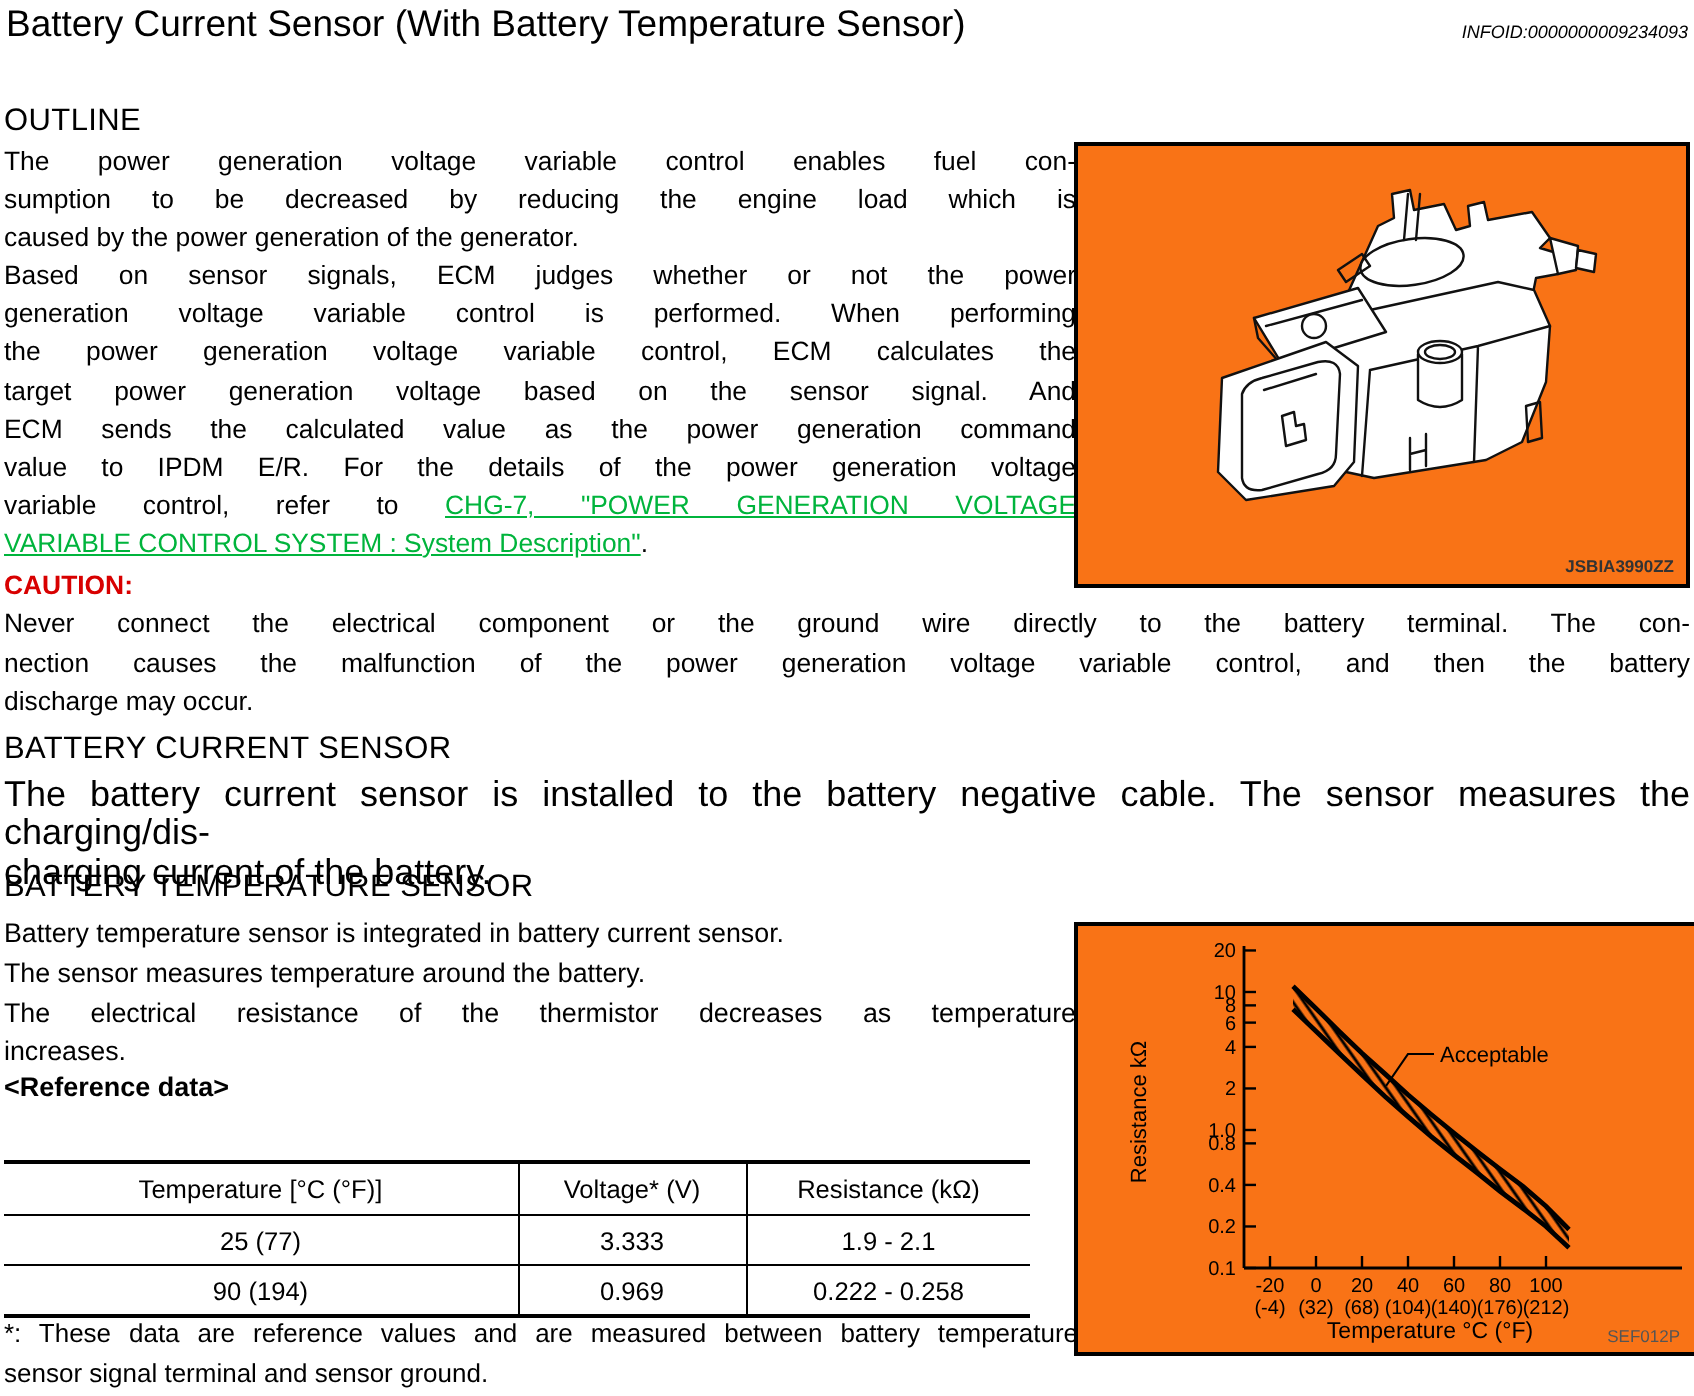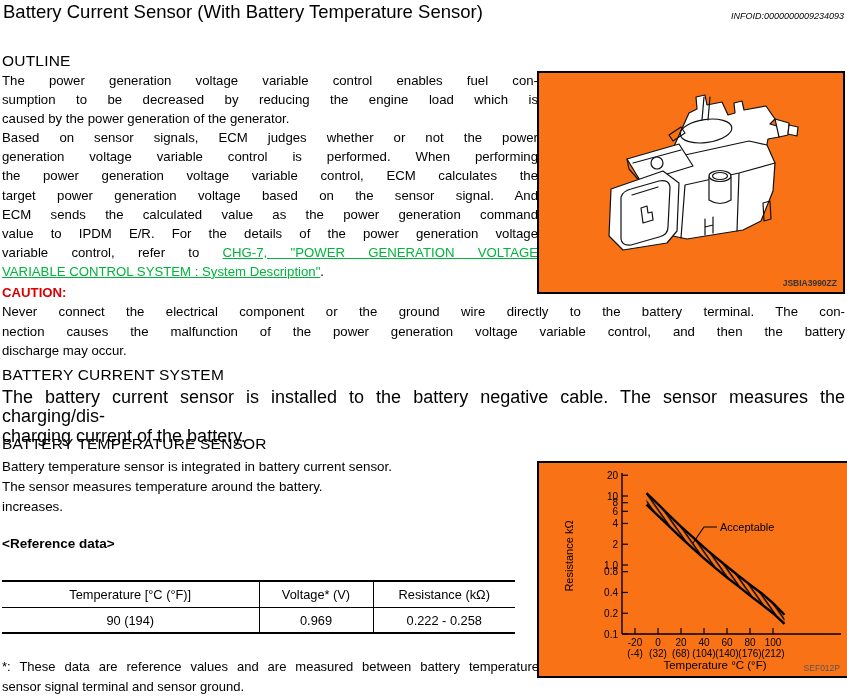--- a/index.html
+++ b/index.html
@@ -68,55 +68,61 @@
 
   <div class="blk" id="caution">
     <div class="cap">CAUTION:</div>
     <div class="cbody">
         <div class="jline">Never connect the electrical component or the ground wire directly to the battery terminal. The con-</div>
         <div class="jline">nection causes the malfunction of the power generation voltage variable control, and then the battery</div>
         <div class="pline">discharge may occur.</div>
       </div>
   </div>
 
-  <div class="sect" id="bcs-h">BATTERY CURRENT SYSTEM</div>
+  <div class="sect" id="bcs-h">BATTERY CURRENT SENSOR</div>
   <div class="blk" id="bcs-p">
       <div class="jline">The battery current sensor is installed to the battery negative cable. The sensor measures the charging/dis-</div>
       <div class="pline">charging current of the battery.</div>
     </div>
 
   <div class="sect" id="bts-h">BATTERY TEMPERATURE SENSOR</div>
   <div class="blk" id="bts-p">
     <div>
         <div class="pline">Battery temperature sensor is integrated in battery current sensor.</div>
       </div>
     <div>
         <div class="pline">The sensor measures temperature around the battery.</div>
       </div>
     <div>
+        <div class="jline">The electrical resistance of the thermistor decreases as temperature</div>
         <div class="pline">increases.</div>
       </div>
   </div>
   <div class="blk" id="ref-h">&lt;Reference data&gt;</div>
 
   <div class="blk" id="tablewrap">
     <table class="reftable">
       <colgroup>
           <col style="width:257px">
           <col style="width:114px">
           <col style="width:142px">
         </colgroup>
       <thead>
         <tr>
           <th>Temperature [°C (°F)]</th>
           <th>Voltage* (V)</th>
           <th>Resistance (kΩ)</th>
         </tr>
       </thead>
       <tbody id="table-body">
+          <tr>
+            <td>25 (77)</td>
+            <td>3.333</td>
+            <td>1.9 - 2.1</td>
+          </tr>
           <tr>
             <td>90 (194)</td>
             <td>0.969</td>
             <td>0.222 - 0.258</td>
           </tr>
         </tbody>
     </table>
   </div>
 
   <div class="blk" id="footnote">

